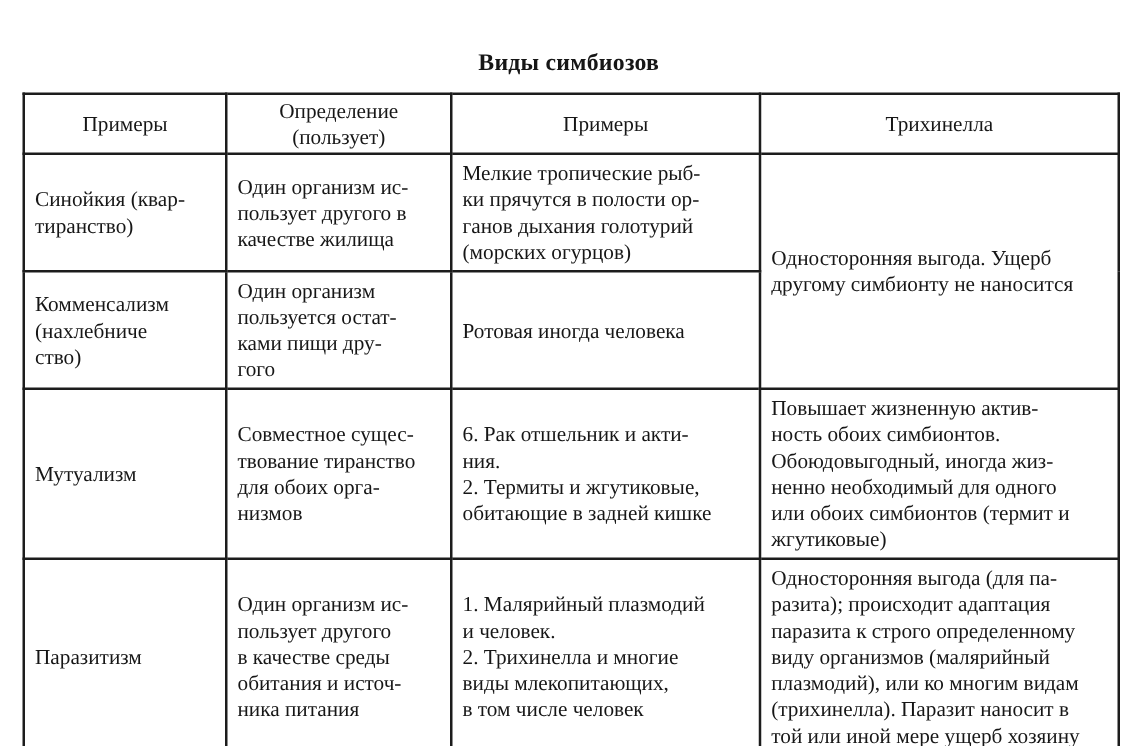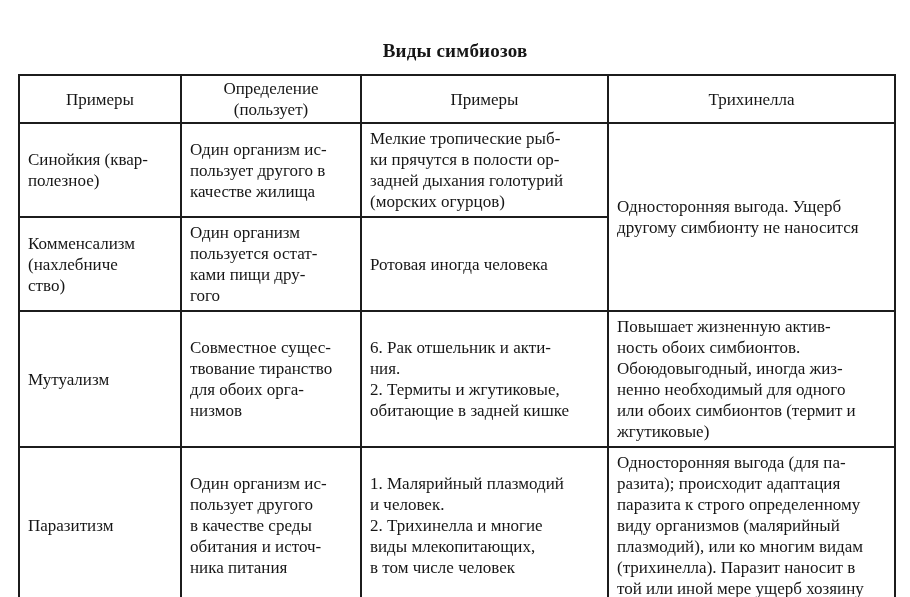--- a/index.html
+++ b/index.html
@@ -75,27 +75,27 @@
         <th>Примеры</th>
         <th>Определение
 (пользует)</th>
         <th>Примеры</th>
         <th>Трихинелла</th>
       </tr>
     </thead>
     <tbody>
       <tr class="row-sinoykia">
         <td>Синойкия (квар-
-полезное)</td>
+тиранство)</td>
         <td>Один организм ис-
 пользует другого в
 качестве жилища</td>
         <td>Мелкие тропические рыб-
 ки прячутся в полости ор-
-задней дыхания голотурий
+ганов дыхания голотурий
 (морских огурцов)</td>
         <td rowspan="2">Односторонняя выгода. Ущерб
 другому симбионту не наносится</td>
       </tr>
       <tr class="row-kommensalizm">
         <td>Комменсализм
 (нахлебниче
 ство)</td>
         <td>Один организм
 пользуется остат-

